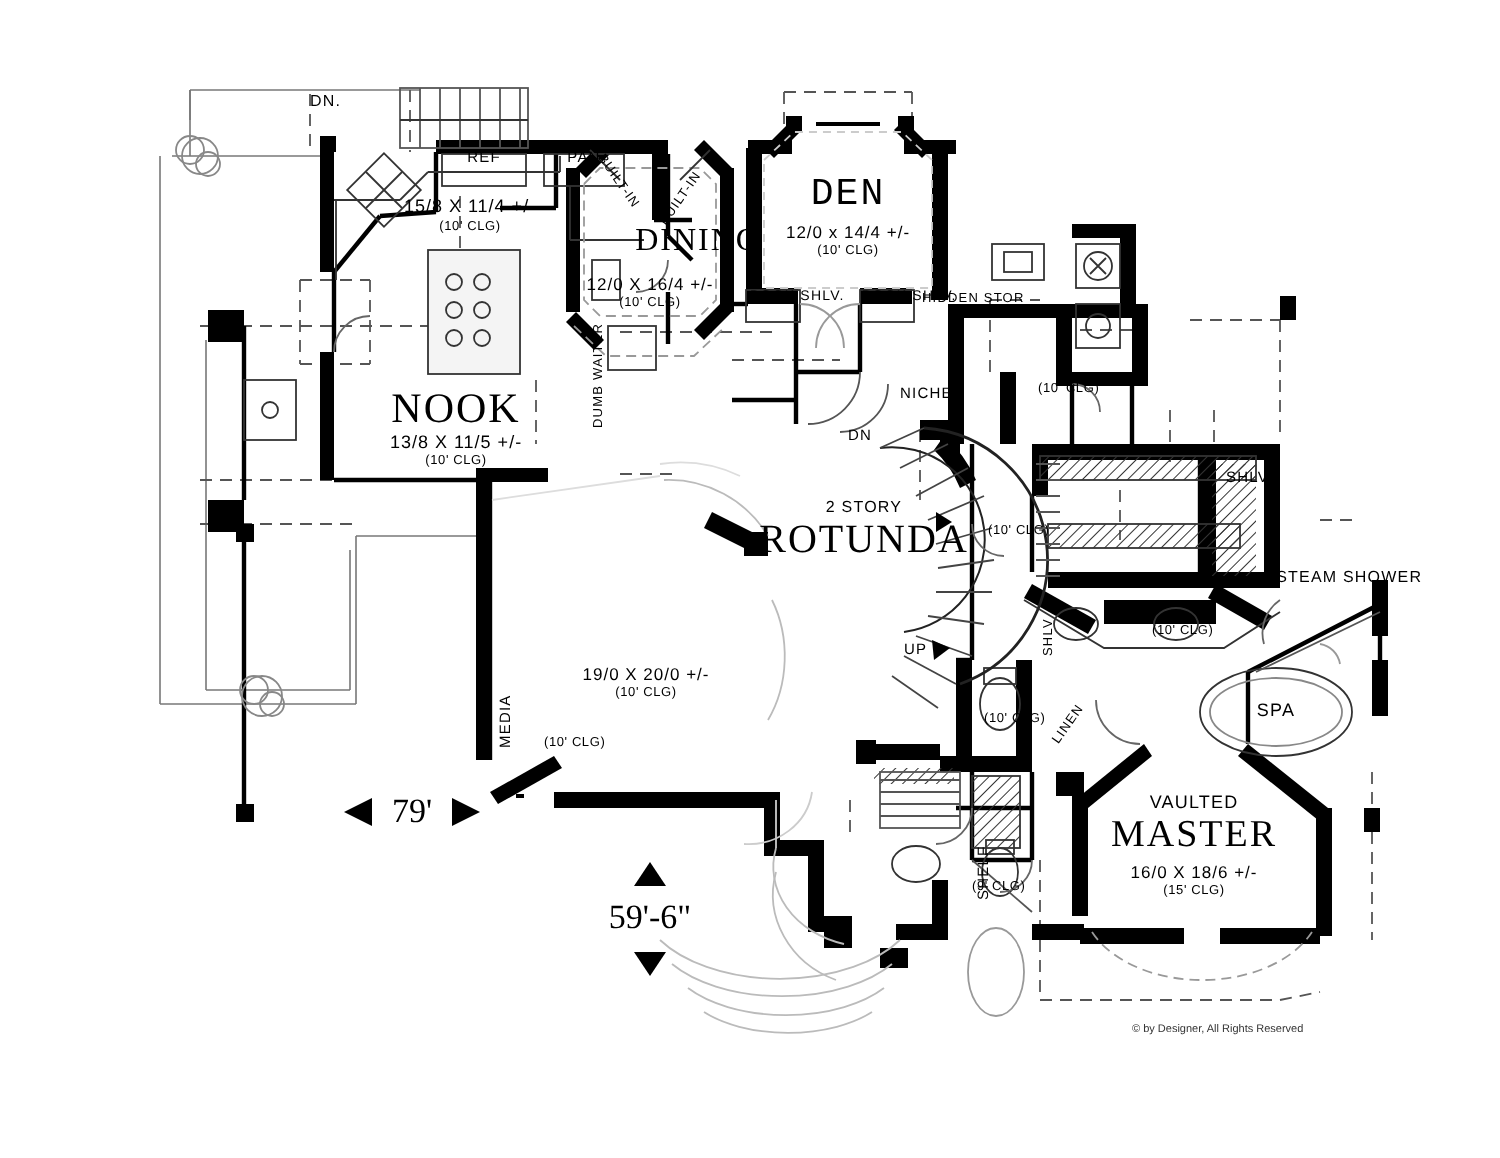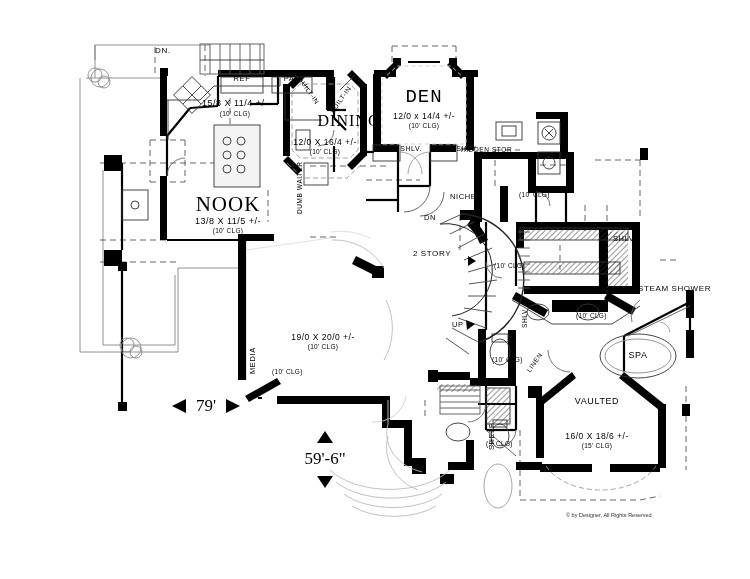--- a/index.html
+++ b/index.html
@@ -410,23 +410,25 @@
   <div class="lbl room-clg ctr" style="left:325px;top:148px;font-size:6.5px;">(10' CLG)</div>
 
   <div class="lbl room-name ctr" style="left:424px;top:86px;font-size:19px;font-family:Liberation Mono, monospace;">DEN</div>
   <div class="lbl room-dim ctr" style="left:424px;top:111px;font-size:8.5px;">12/0 x 14/4 +/-</div>
   <div class="lbl room-clg ctr" style="left:424px;top:122px;font-size:6.5px;">(10' CLG)</div>
 
   <div class="lbl room-dim ctr" style="left:323px;top:332px;font-size:8.5px;">19/0 X 20/0 +/-</div>
   <div class="lbl room-clg ctr" style="left:323px;top:343px;font-size:6.5px;">(10' CLG)</div>
 
   <div class="lbl tag ctr" style="left:432px;top:249px;font-size:8px;">2 STORY</div>
+  <div class="lbl room-name ctr" style="left:432px;top:259px;font-size:20px;">ROTUNDA</div>
 
 
   <div class="lbl tag ctr" style="left:597px;top:396px;font-size:9px;">VAULTED</div>
+  <div class="lbl room-name ctr" style="left:597px;top:407px;font-size:19px;">MASTER</div>
   <div class="lbl room-dim ctr" style="left:597px;top:431px;font-size:8.5px;">16/0 X 18/6 +/-</div>
   <div class="lbl room-clg ctr" style="left:597px;top:442px;font-size:6.5px;">(15' CLG)</div>
 
   <div class="lbl tag ctr" style="left:242px;top:74px;font-size:7.5px;">REF</div>
   <div class="lbl tag ctr" style="left:292px;top:74px;font-size:7.5px;">PAN</div>
 
   <div class="lbl tag vert" style="left:303px;top:76px;font-size:6.5px;transform:rotate(55deg);">BUILT-IN</div>
   <div class="lbl tag vert" style="left:354px;top:74px;font-size:6.5px;transform:rotate(-55deg) translateX(-44px);">BUILT-IN</div>
 
   <div class="lbl tag vert" style="left:296px;top:168px;font-size:6.5px;transform:rotate(-90deg) translateX(-46px);width:50px;line-height:7px;">

